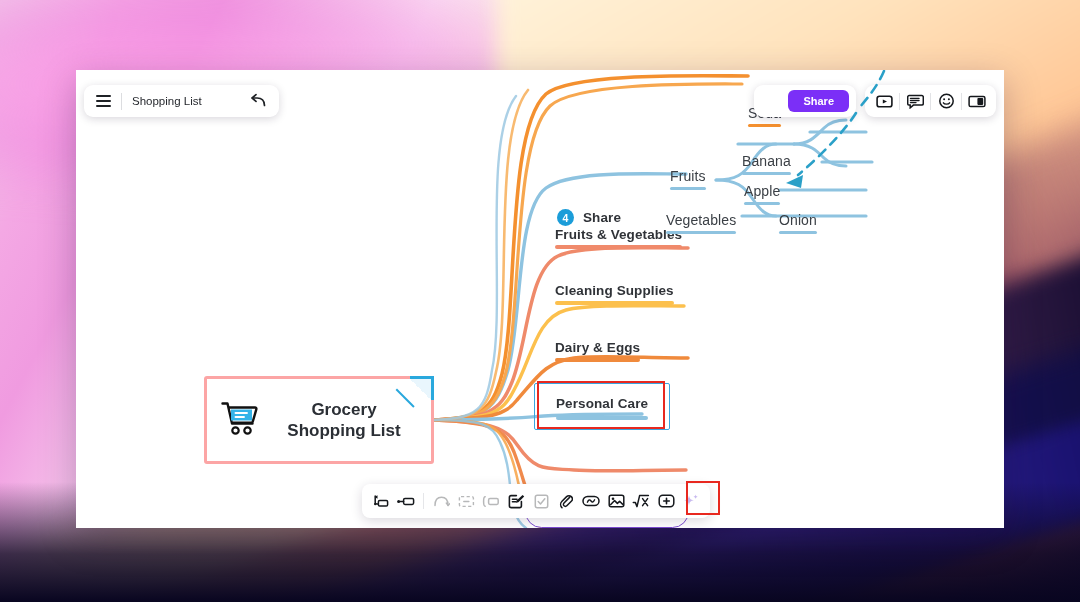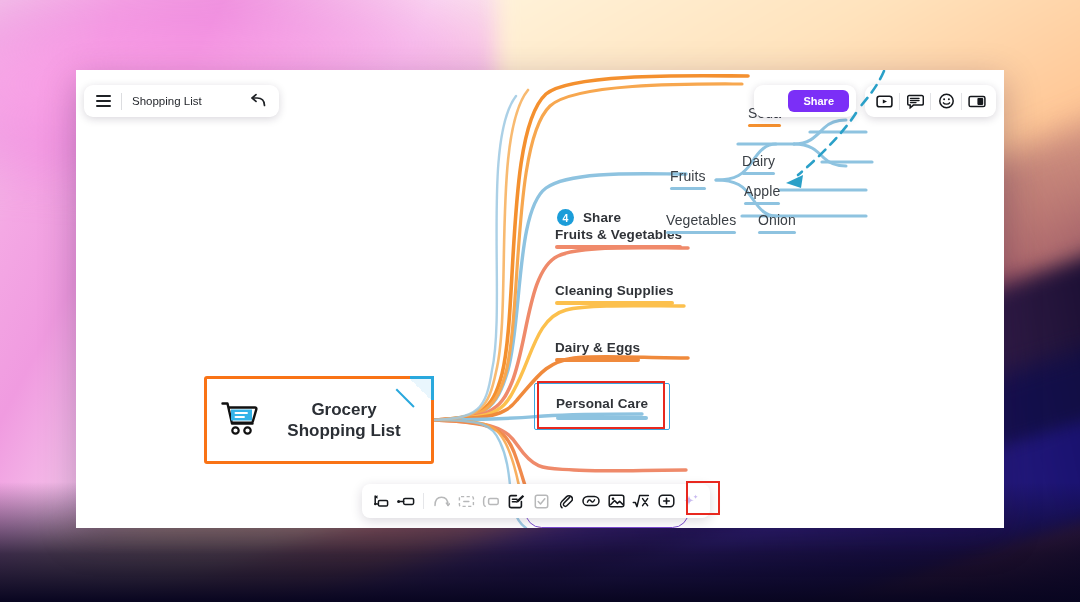--- a/index.html
+++ b/index.html
@@ -71,21 +71,21 @@
   .node { position:absolute; white-space:nowrap; }
 
   .node-label {
     font-weight:700; color:#303338; letter-spacing:.1px;
   }
   .node-underline { height:4px; border-radius:2px; margin-top:3px; }
 
   
   #root-node {
     position:absolute; left:128px; top:306px; width:230px; height:88px;
-    background:#fff; border:3px solid #f97316; border-radius:3px;
+    background:#fff; border:3px solid #fca5a5; border-radius:3px;
     display:flex; align-items:center; gap:10px; padding:0 14px;
   }
   #root-node .fold {
     position:absolute; right:-3px; top:-3px; width:24px; height:24px;
     background:linear-gradient(225deg,#e9f6fd 0 50%, transparent 50%);
     border-top:3px solid #29a8dd; border-right:3px solid #29a8dd;
   }
   #root-node .fold:after{
     content:""; position:absolute; left:-1px; top:-1px; width:25px; height:25px;
     border-bottom:2px solid #29a8dd; transform:rotate(45deg) translate(-1px,-9px);
@@ -304,35 +304,35 @@
       <div class="node-label">Soda</div>
       <div class="node-underline" style="background:#f4902f;"></div>
     </div>
 
     <div class="node sub" style="left:594px; top:59px;">
       <div class="node-label">Fruits</div>
       <div class="node-underline" style="background:#8ec3e0;"></div>
     </div>
 
     <div class="node sub" style="left:666px; top:44px;">
-      <div class="node-label">Dairy</div>
+      <div class="node-label">Banana</div>
       <div class="node-underline" style="background:#8ec3e0;"></div>
     </div>
 
     <div class="node sub" style="left:668px; top:74px;">
       <div class="node-label">Apple</div>
       <div class="node-underline" style="background:#8ec3e0;"></div>
     </div>
 
     <div class="node sub" style="left:590px; top:103px;">
       <div class="node-label">Vegetables</div>
       <div class="node-underline" style="background:#8ec3e0;"></div>
     </div>
 
-    <div class="node sub" style="left:682px; top:103px;">
+    <div class="node sub" style="left:703px; top:103px;">
       <div class="node-label">Onion</div>
       <div class="node-underline" style="background:#8ec3e0;"></div>
     </div>
 
     <div id="growing-ideas-pill">
       <span id="growing-ideas-label">Growing Ideas</span>
       <span id="growing-ideas-dot">·</span>
       <span id="stop-button">
         <span id="stop-icon">
             <i></i>

